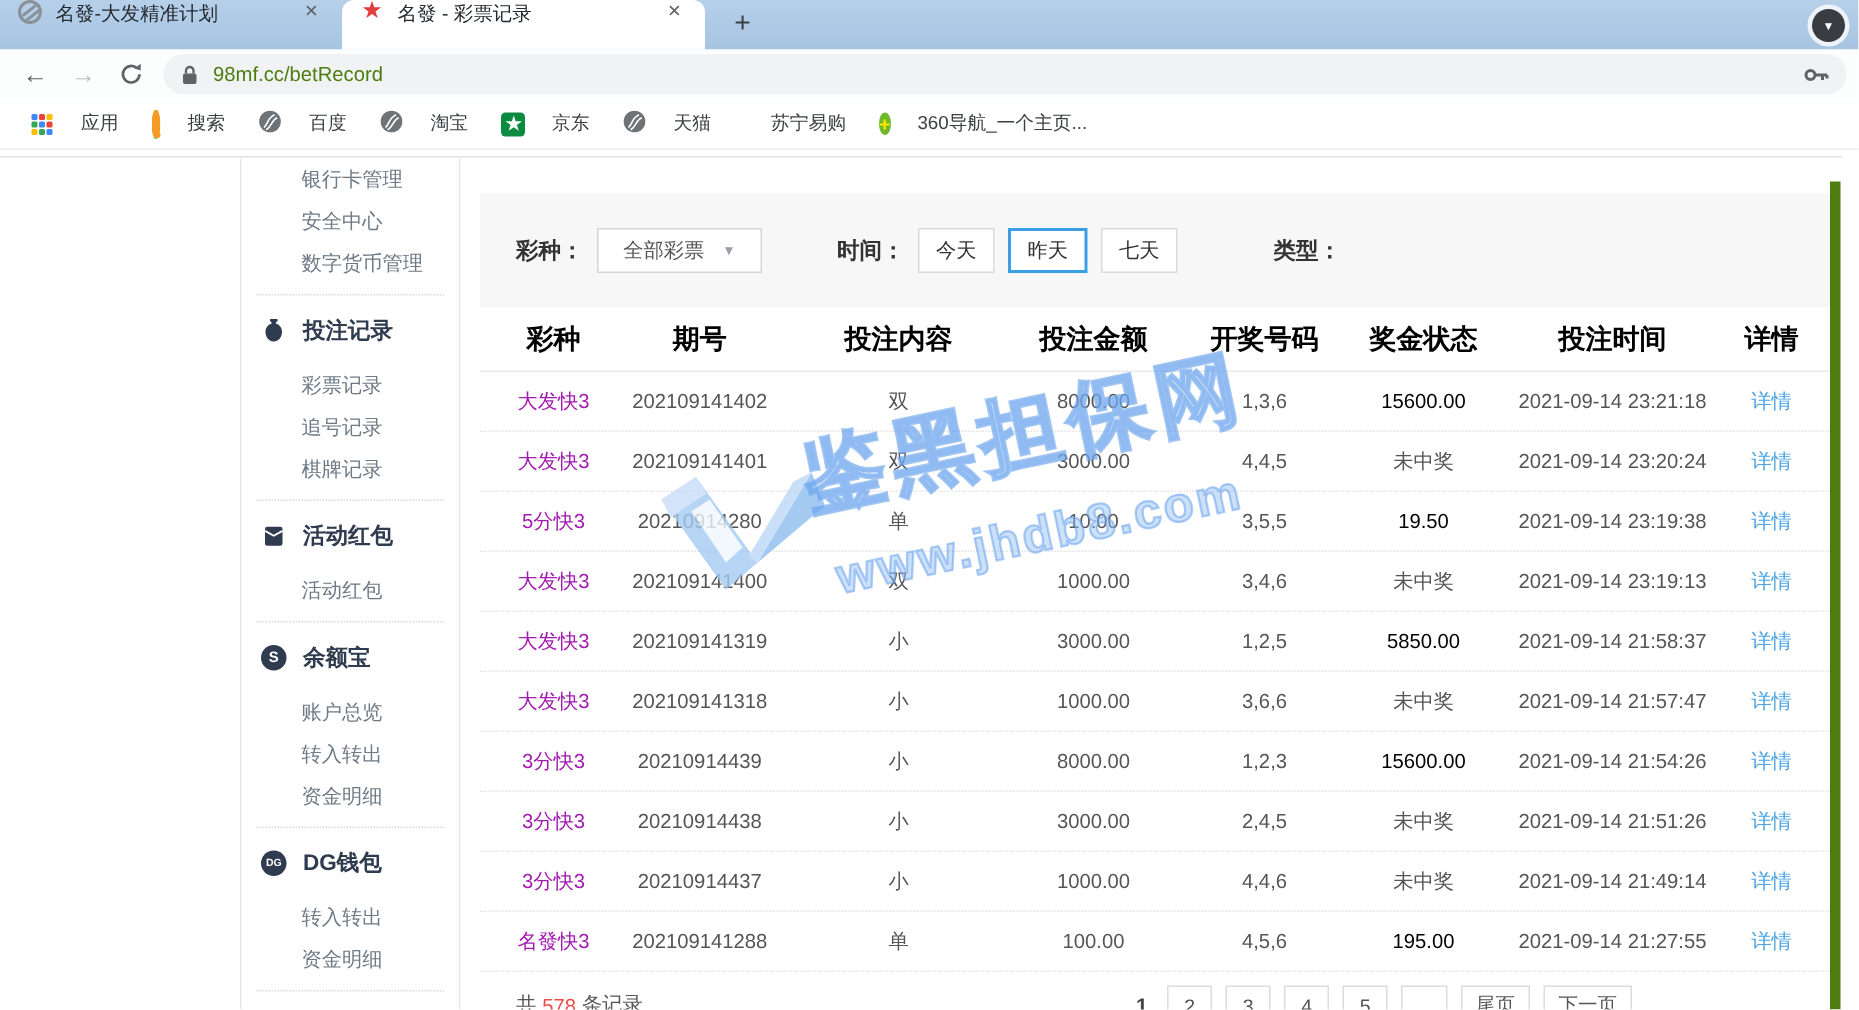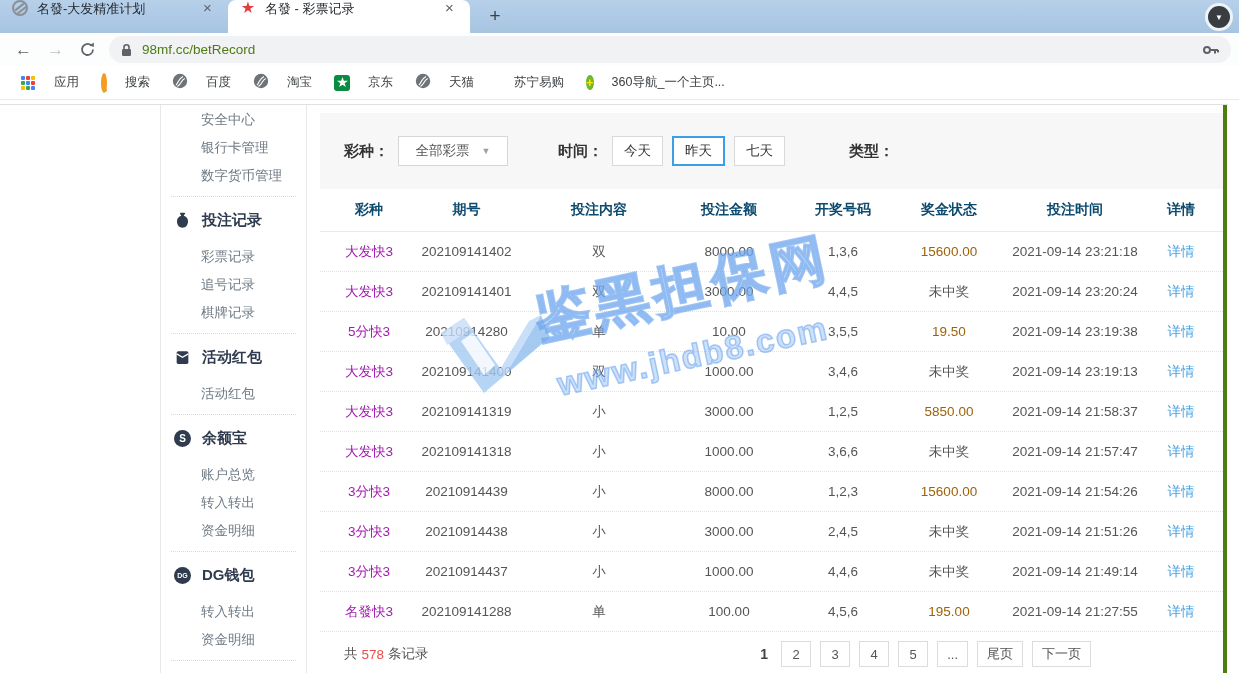--- a/index.html
+++ b/index.html
@@ -64,42 +64,42 @@
              border-left:1px solid #e8e8e8; border-right:1px solid #e8e8e8; padding-top:1px; overflow:hidden; }
   .side-link { height:28px; line-height:28px; padding-left:40px; font-size:13.5px; color:#6e7a85; cursor:pointer; }
   .side-section { height:34px; margin:2px 0 6px; display:flex; align-items:center; padding-left:13px;
                   gap:11px; font-size:15px; font-weight:bold; color:#2f3b4e; cursor:pointer; }
   .side-divider { border-top:1px dotted #d8dadd; margin:6px 10px; }
   .sicon { width:17px; height:17px; flex:none; display:flex; align-items:center; justify-content:center; }
   .badge-ic { width:17px; height:17px; border-radius:50%; background:#2f3b4e; color:#fff; font-size:10px;
               font-weight:bold; display:inline-flex; align-items:center; justify-content:center; }
   .badge-ic.dg { font-size:7px; }
 
-  .main { position:absolute; left:320px; width:907px; top:5px; bottom:0; box-sizing:border-box;
-          border-right:4px solid #4d7c0f; }
+  .main { position:absolute; left:320px; width:907px; top:21px; bottom:0; box-sizing:border-box;
+          border-right:7px solid #4d7c0f; }
   .filterbar { margin-top:8px; height:76px; background:#f7f7f7; display:flex; align-items:center;
                padding:0 24px; box-sizing:border-box; }
   .flabel { font-size:15px; font-weight:bold; color:#333; white-space:nowrap; }
   .dropdown { width:110px; height:30px; background:#fff; border:1px solid #d6d6d6; margin-left:9px;
               display:flex; align-items:center; justify-content:center; gap:12px; font-size:13.5px;
               color:#555; cursor:pointer; box-sizing:border-box; }
   .caret { font-size:9px; color:#9aa0a6; }
   .ml-time { margin-left:50px; }
   .ml-type { margin-left:64px; }
   .fbtn { height:30px; min-width:46px; padding:0 11px; background:#fff; border:1px solid #d9d9d9;
           margin-left:9px; display:inline-flex; align-items:center; justify-content:center;
           font-size:13.5px; color:#333; box-sizing:border-box; cursor:pointer; }
   .fbtn.sel { border:2px solid #3b9fe6; }
 
   .thead, .trow { display:grid; grid-template-columns:70px 125px 140px 120px 108px 104px 148px 64px;
                   align-items:center; padding:0 14px; text-align:center; }
-  .thead { height:42px; font-size:14px; font-weight:bold; color:#0c4a6e; border-bottom:1px solid #eaeaea;text-align:center; }
+  .thead { height:42px; font-size:18px; font-weight:bold; color:#000000; border-bottom:1px solid #eaeaea;text-align:center; }
   .trow { height:39px; font-size:13.5px; color:#555; border-bottom:1px dotted #e2e2e2; }
   .cell-lottery { color:#a21caf; cursor:pointer; }
-  .cell-prize.win { color:#a16207; }
+  .cell-prize.win { color:#000000; }
   .cell-detail { color:#4aa3e3; cursor:pointer; }
 
   .tfoot { height:44px; display:flex; align-items:center; padding:0 14px 0 24px; font-size:13.5px; color:#555; }
   .red { color:#f04b4b; margin:0 4px;text-align:right; }
   .pages { margin-left:auto; margin-right:118px; display:flex; align-items:center; }
   .pg-current { font-weight:bold; color:#444; font-size:14px; margin-right:4px; }
   .pg-box { min-width:30px; height:26px; border:1px solid #dcdcdc; background:#fff; display:inline-flex;
             align-items:center; justify-content:center; margin-left:9px; font-size:13px; color:#555;
             padding:0 9px; box-sizing:border-box; cursor:pointer; }
 
@@ -214,22 +214,22 @@
       <div class="bm">
         <span><span class="ic ic-360">+</span></span>
         <span>360导航_一个主页...</span>
       </div>
     </div>
 
   <div class="page">
     <div class="topline"></div>
 
     <div class="sidebar" id="sidebar">
+        <div class="side-link"><span>银行卡管理</span></div>
         <div class="side-link"><span>安全中心</span></div>
-        <div class="side-link"><span>银行卡管理</span></div>
         <div class="side-link"><span>数字货币管理</span></div>
         <div class="side-divider"></div>
         <div class="side-section">
           <span class="sicon">
             <svg width="17" height="17" viewBox="0 0 16 16">
               <path fill="#2f3b4e" d="M5.6 1h4.8L9.2 3.5c2.3.6 4 2.6 4 5.2 0 3.5-2.2 6.1-5.2 6.1S2.8 12.2 2.8 8.7c0-2.6 1.7-4.6 4-5.2z"></path>
               <rect x="5.6" y="0.6" width="4.8" height="1.6" rx="0.8" fill="#2f3b4e"></rect>
             </svg>
           </span>
           <span>投注记录</span>

